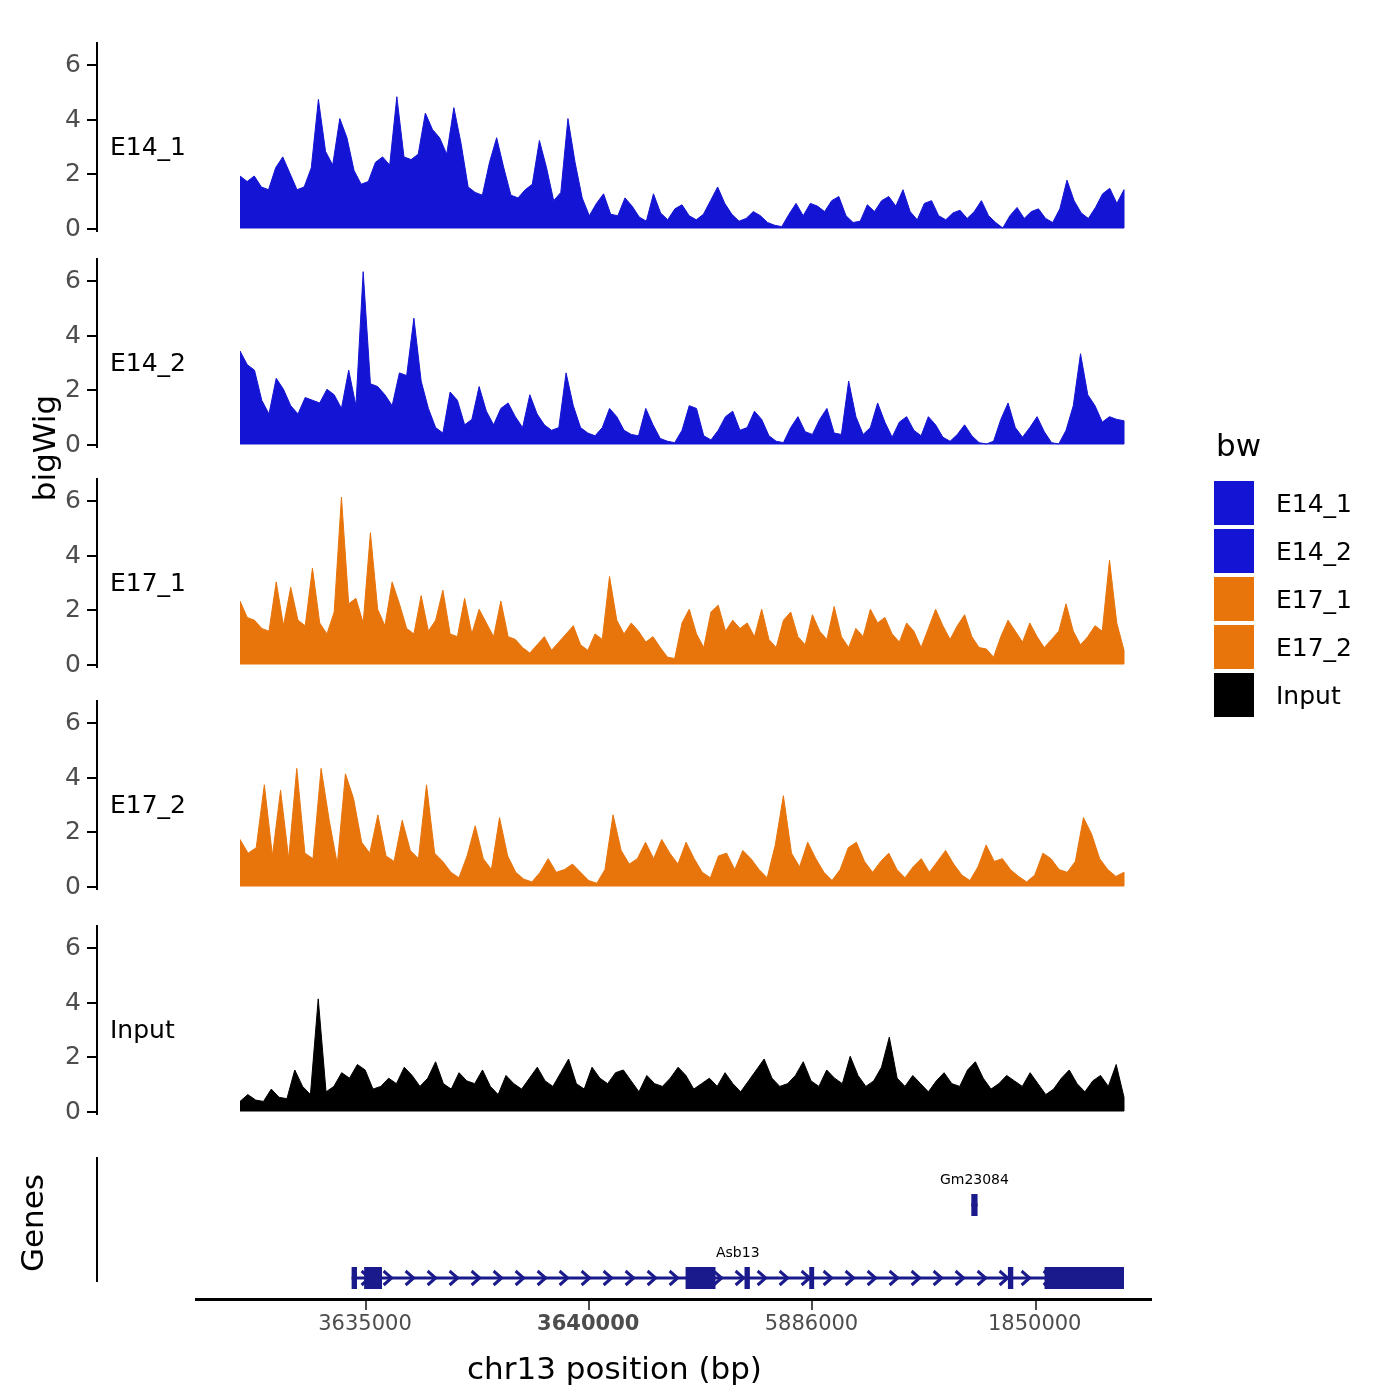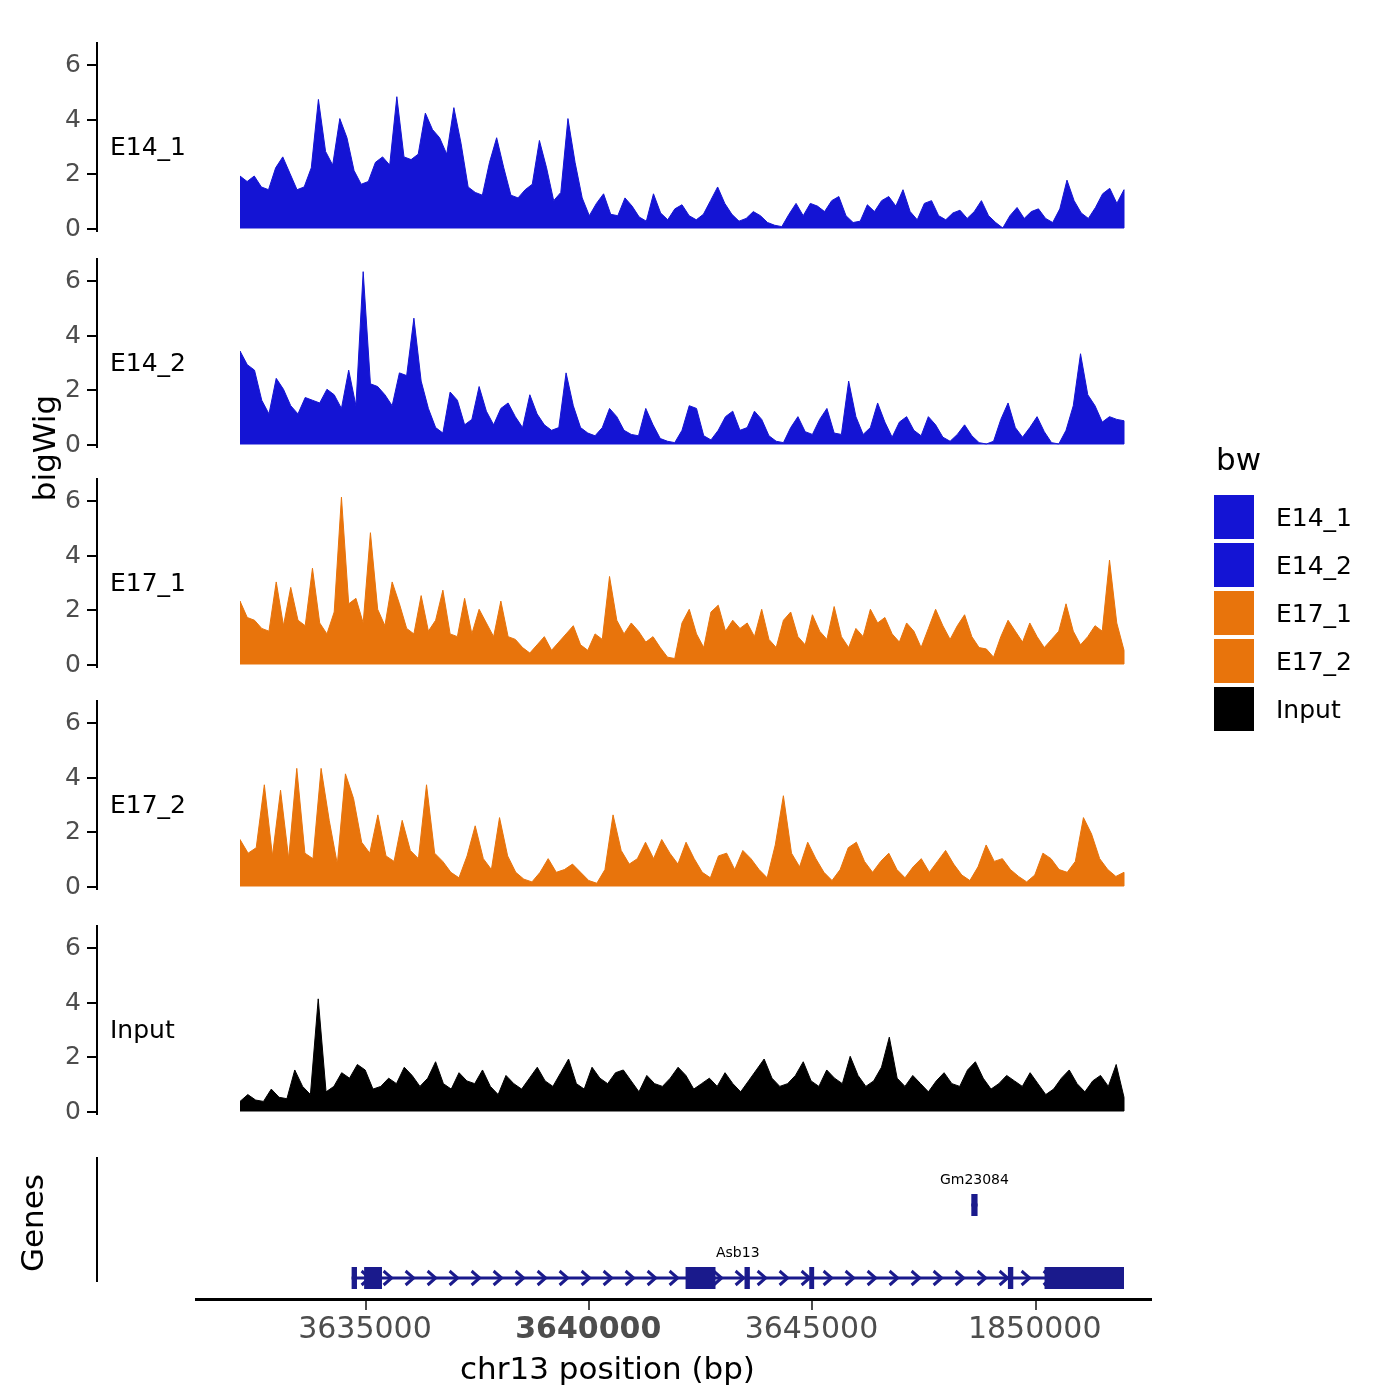--- a/index.html
+++ b/index.html
@@ -102,47 +102,48 @@
   }
   .xtick {
     position: absolute;
     width: 2px;
     height: 9px;
     background: #4d4d4d;
     top: 1301px;
   }
   .xticklabel {
     position: absolute;
-    font-size: 30px;
+    font-size: 21px;
     color: #4d4d4d;
     top: 1313px;
     text-align: center;
     width: 160px;
     line-height: 1;
   }
   #xlab {
     position: absolute;
     top: 1350px;
     left: 0;
     width: 1215px;
     text-align: center;
     font-size: 31px;
     color: #000;
+    padding-left: 7px;
   }
   .gene-name {
     position: absolute;
     font-size: 14px;
     color: #000;
     text-align: center;
     white-space: nowrap;
     line-height: 1;
   }
 
   
-  #legend { position: absolute; left: 1214px; top: 444px; }
+  #legend { position: absolute; left: 1214px; top: 430px; }
   #legend-title {
     font-size: 31px;
     color: #000;
     margin: 0 0 18px 2px;
     line-height: 1;
   }
   .legend-row {
     display: flex;
     align-items: center;
     height: 48px;
@@ -299,21 +300,21 @@
       <div class="gene-name" style="left: 647.808px; top: 1245px; width: 180px;">Asb13</div>
     </div>
 
   <div id="xaxis-line"></div>
   <div id="xticks">
       <div class="xtick" style="left: 365.01px;"></div>
       <div class="xticklabel" style="left: 285.01px;">3635000</div>
       <div class="xtick" style="left: 588.242px;"></div>
       <div class="xticklabel" style="left: 508.242px; font-weight: bold;">3640000</div>
       <div class="xtick" style="left: 811.475px;"></div>
-      <div class="xticklabel" style="left: 731.475px;">3645000</div>
+      <div class="xticklabel" style="left: 731.475px;">5886000</div>
       <div class="xtick" style="left: 1034.71px;"></div>
       <div class="xticklabel" style="left: 954.707px;">1850000</div>
     </div>
   <div class="abs" id="xlab">chr13 position (bp)</div>
 
   <div id="legend">
     <div id="legend-title">bw</div>
     <div id="legend-items">
         <div class="legend-row">
           <div class="legend-key" style="background: rgb(20, 20, 212);"></div>

